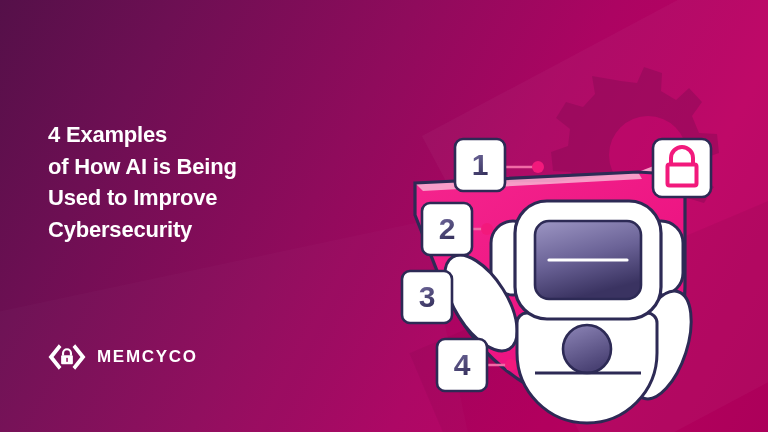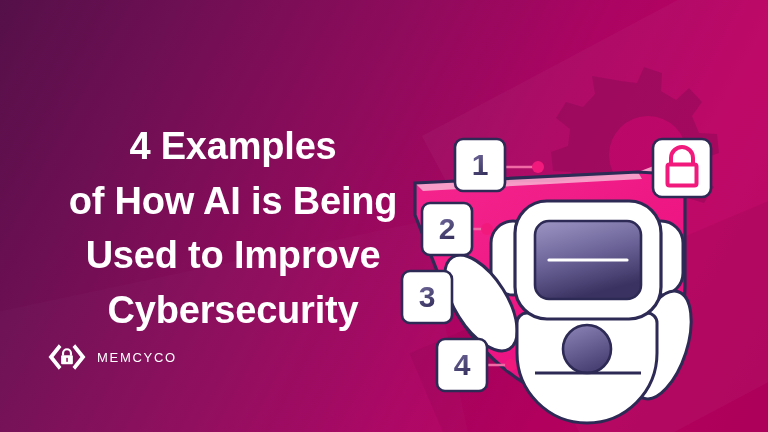--- a/index.html
+++ b/index.html
@@ -43,41 +43,40 @@
     background:rgba(255,255,255,0.018);
     transform:rotate(-12deg);
   }
 
   
   .headline {
     position:absolute;
     left:48px; top:119px;
     width:370px;
     color:#ffffff;
-    font-size:38px;
+    font-size:22px;
     font-weight:bold;
     line-height:1.44;
     letter-spacing:-0.2px;
     white-space:pre-line;
-    text-align:center;
   }
 
   
   .logo-lockup {
     position:absolute;
     left:48px; top:341px;
     display:flex;
     align-items:center;
     gap:11px;
   }
   .logo-mark { width:38px; height:32px; display:block; }
   .logo-word {
     color:#ffffff;
-    font-size:13px;
-    font-weight:normal;
+    font-size:17px;
+    font-weight:bold;
     letter-spacing:1.7px;
   }
 
   
   .illustration {
     position:absolute;
     left:395px; top:55px;
     width:373px; height:377px;
   }
   .illustration svg { display:block; width:100%; height:100%; }

